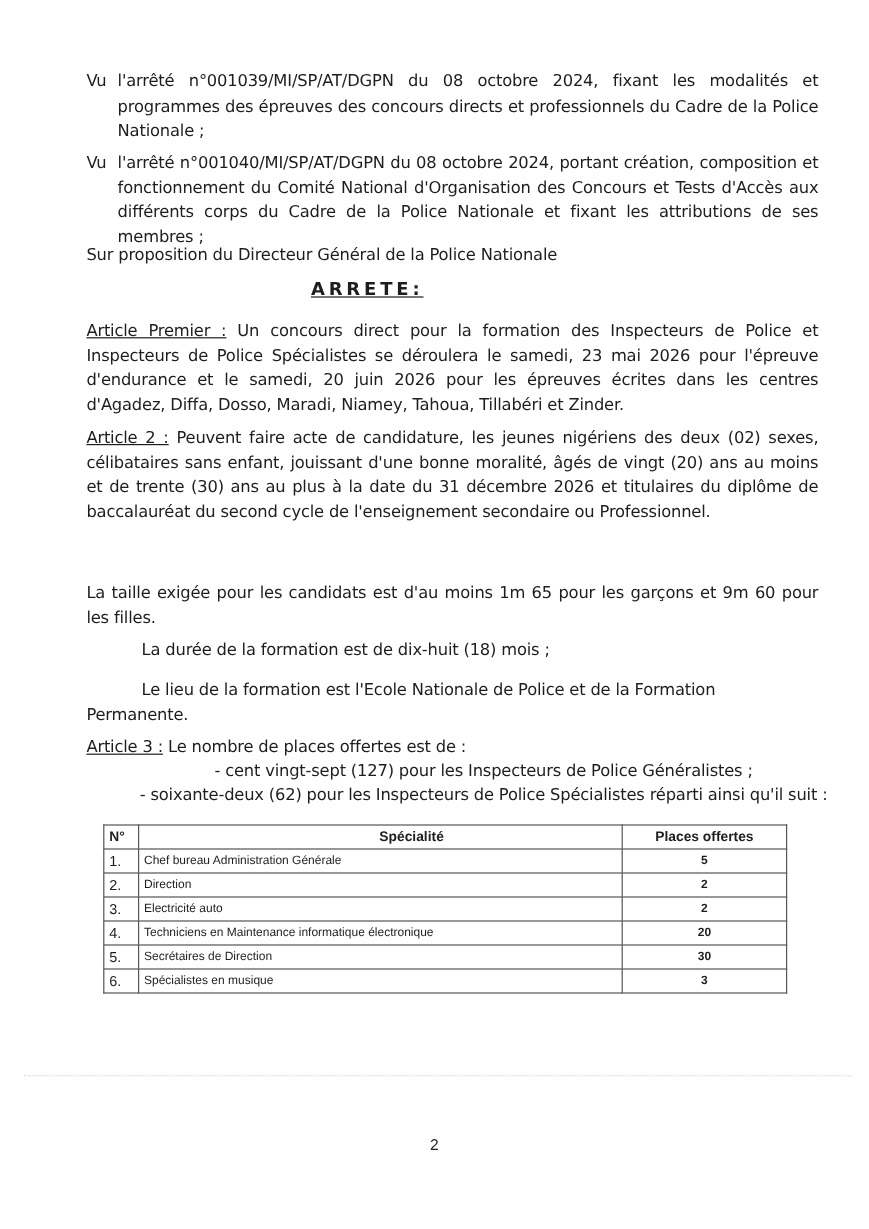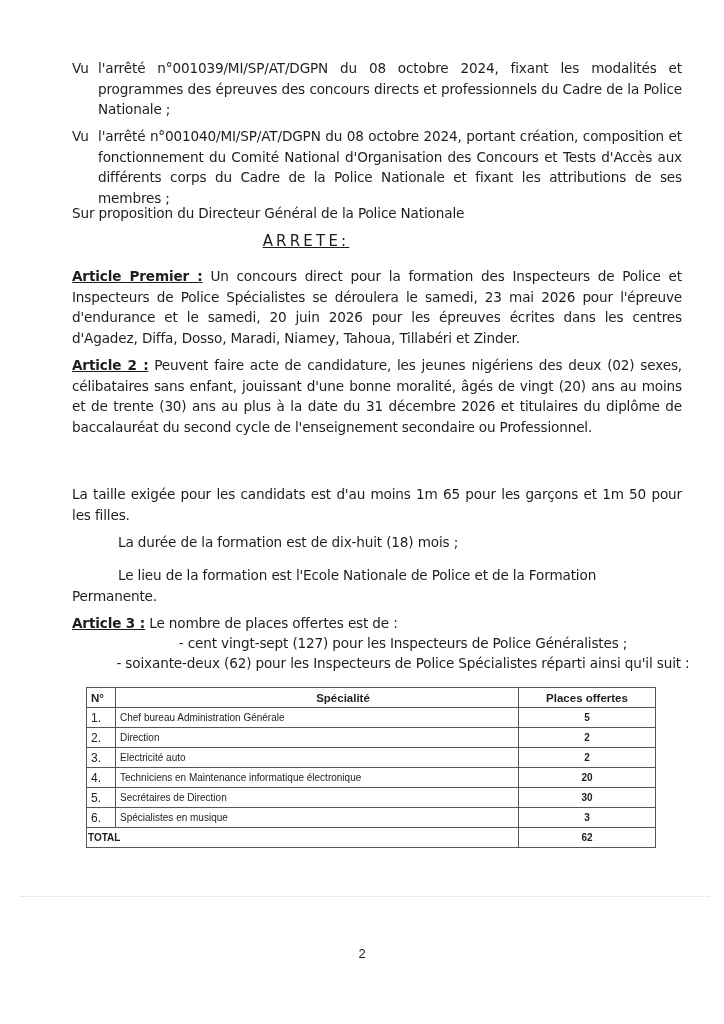--- a/index.html
+++ b/index.html
@@ -9,24 +9,24 @@
   }
   .page { position: absolute; left: 0; top: 0; width: 724px; height: 1024px; }
   .p {
     position: absolute; left: 72px; width: 610px;
     font-size: 13.6px; line-height: 20.5px; text-align: justify;
     letter-spacing: -0.15px;
   }
   .vu { display: flex; }
   .vu .lead { width: 26px; flex: 0 0 26px; }
   .vu .body { flex: 1; text-align: justify; }
-  .u { font-weight: bold; text-decoration: underline; }
+  .u { font-weight: normal; text-decoration: underline; }
   .title {
     position: absolute; left: 0; width: 612px; top: 232px; text-align: center;
-    font-weight: normal; font-size: 15px; letter-spacing: 3.2px; text-decoration: underline;
+    font-weight: bold; font-size: 15px; letter-spacing: 3.2px; text-decoration: underline;
   }
   .indent { text-indent: 46px; }
   .bullet { padding-left: 26px; text-align: center; }
   table {
     position: absolute; left: 86px; top: 687px; width: 570px;
     border-collapse: collapse; font-family: "Liberation Sans", sans-serif;
   }
   td, th {
     border: 1px solid #555; height: 19px; padding: 0 4px; font-size: 10px;
     vertical-align: middle;
@@ -67,21 +67,21 @@
   <div class="title">ARRETE:</div>
 
   <div class="p" style="top:266px;">
     <span class="u">Article Premier :</span><span> Un concours direct pour la formation des Inspecteurs de Police et Inspecteurs de Police Spécialistes se déroulera le samedi, 23 mai 2026 pour l'épreuve d'endurance et le samedi, 20 juin 2026 pour les épreuves écrites dans les centres d'Agadez, Diffa, Dosso, Maradi, Niamey, Tahoua, Tillabéri et Zinder.</span>
   </div>
 
   <div class="p" style="top:355px;">
     <span class="u">Article 2 :</span><span> Peuvent faire acte de candidature, les jeunes nigériens des deux (02) sexes, célibataires sans enfant, jouissant d'une bonne moralité, âgés de vingt (20) ans au moins et de trente (30) ans au plus à la date du 31 décembre 2026 et titulaires du diplôme de baccalauréat du second cycle de l'enseignement secondaire ou Professionnel.</span>
   </div>
 
-  <div class="p" style="top:484px;">La taille exigée pour les candidats est d'au moins 1m 65 pour les garçons et 1m 50 pour les filles.</div>
+  <div class="p" style="top:484px;">La taille exigée pour les candidats est d'au moins 1m 65 pour les garçons et 9m 60 pour les filles.</div>
 
   <div class="p indent" style="top:532px;">La durée de la formation est de dix-huit (18) mois ;</div>
 
   <div class="p" style="top:565px; text-align:left;">
     <span style="padding-left:46px;">Le lieu de la formation est l'Ecole Nationale de Police et de la Formation Permanente.</span>
   </div>
 
   <div class="p" style="top:613px; text-align:left;">
     <span class="u">Article 3 :</span><span> Le nombre de places offertes est de :</span>
   </div>
@@ -120,23 +120,19 @@
       <tr>
         <td class="num">5.</td>
         <td>Secrétaires de Direction</td>
         <td class="val">30</td>
       </tr>
       <tr>
         <td class="num">6.</td>
         <td>Spécialistes en musique</td>
         <td class="val">3</td>
       </tr>
-      <tr>
-        <td class="total" colspan="2" style="padding-left:1px;">TOTAL</td>
-        <td class="val">62</td>
-      </tr>
     </tbody>
   </table>
 
   <div class="noise"></div>
 
   <div class="pagenum">2</div>
 </div>
 
 </body></html>

